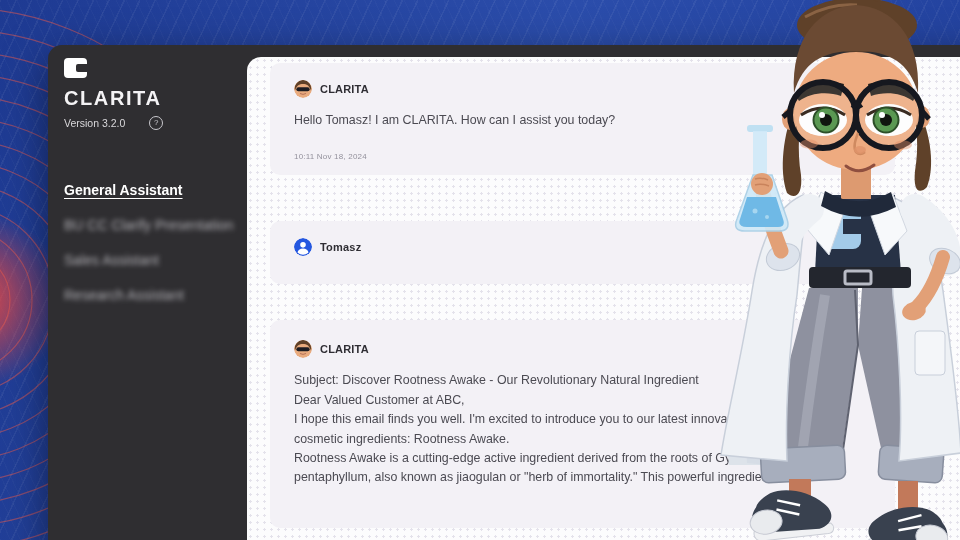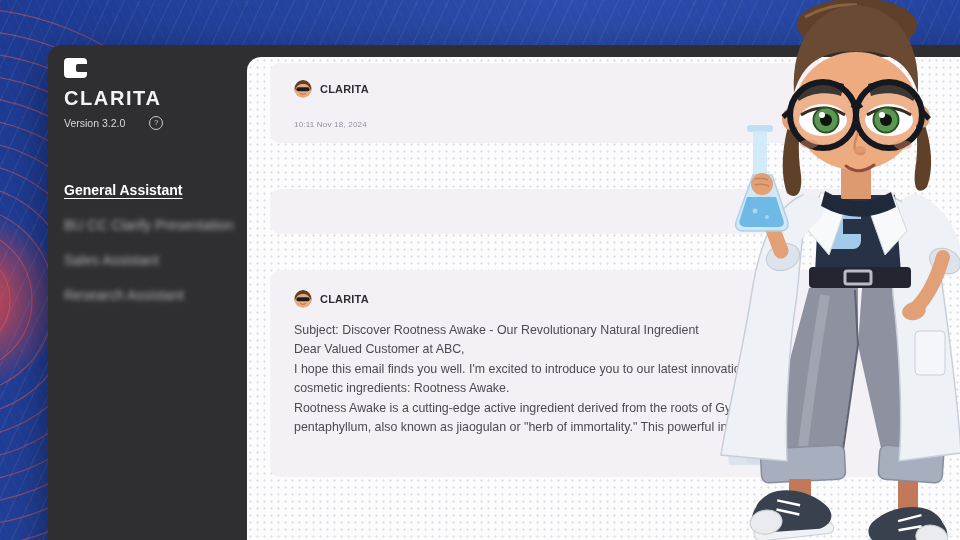--- a/index.html
+++ b/index.html
@@ -101,24 +101,35 @@
           <svg viewBox="0 0 20 20">
               <circle cx="10" cy="10" r="10" fill="#e9ab7e"></circle>
             <path d="M1,12 C0,4 5,.6 10,.6 C15,.6 20,4 19,12 C17,6 14,4.5 10,4.5 C6,4.5 3,6 1,12 Z" fill="#5f4129"></path>
             <ellipse cx="10" cy="1.8" rx="5" ry="1.8" fill="#5f4129"></ellipse>
             <rect x="2.6" y="8" width="14.8" height="4.6" rx="2.2" fill="#1c1c22"></rect>
             <path d="M7,15.2 Q10,17 13,15.2" stroke="#b06a54" stroke-width="1" fill="none" stroke-linecap="round"></path>
           </svg>
         </span>
         <span class="sender">CLARITA</span>
       </div>
+      <div class="msg-text">Hello Tomasz! I am CLARITA. How can I assist you today?</div>
       <div class="msg-time">10:11 Nov 18, 2024</div>
     </div>
 
     <div class="card card-2">
+      <div class="msg-header">
+        <span class="avatar">
+          <svg viewBox="0 0 20 20">
+              <circle cx="10" cy="10" r="10" fill="#2457e0"></circle>
+            <circle cx="10" cy="7.6" r="3.1" fill="#ffffff"></circle>
+            <path d="M4,16.4 a6,4.6 0 0 1 12,0 a10,10 0 0 1 -12,0 Z" fill="#ffffff"></path>
+          </svg>
+        </span>
+        <span class="sender">Tomasz</span>
+      </div>
     </div>
 
     <div class="card card-3">
       <div class="msg-header">
         <span class="avatar">
           <svg viewBox="0 0 20 20">
               <circle cx="10" cy="10" r="10" fill="#e9ab7e"></circle>
             <path d="M1,12 C0,4 5,.6 10,.6 C15,.6 20,4 19,12 C17,6 14,4.5 10,4.5 C6,4.5 3,6 1,12 Z" fill="#5f4129"></path>
             <ellipse cx="10" cy="1.8" rx="5" ry="1.8" fill="#5f4129"></ellipse>
             <rect x="2.6" y="8" width="14.8" height="4.6" rx="2.2" fill="#1c1c22"></rect>

